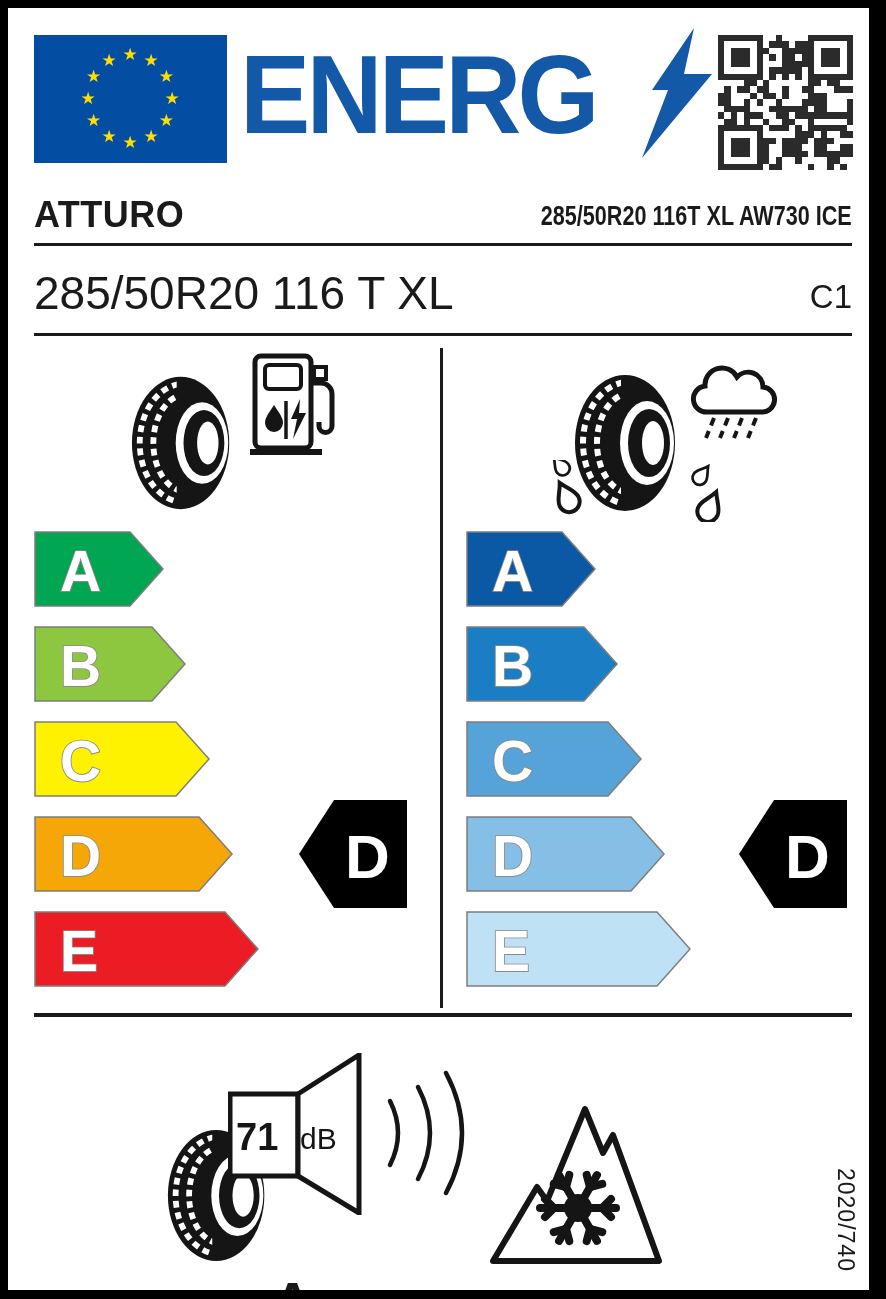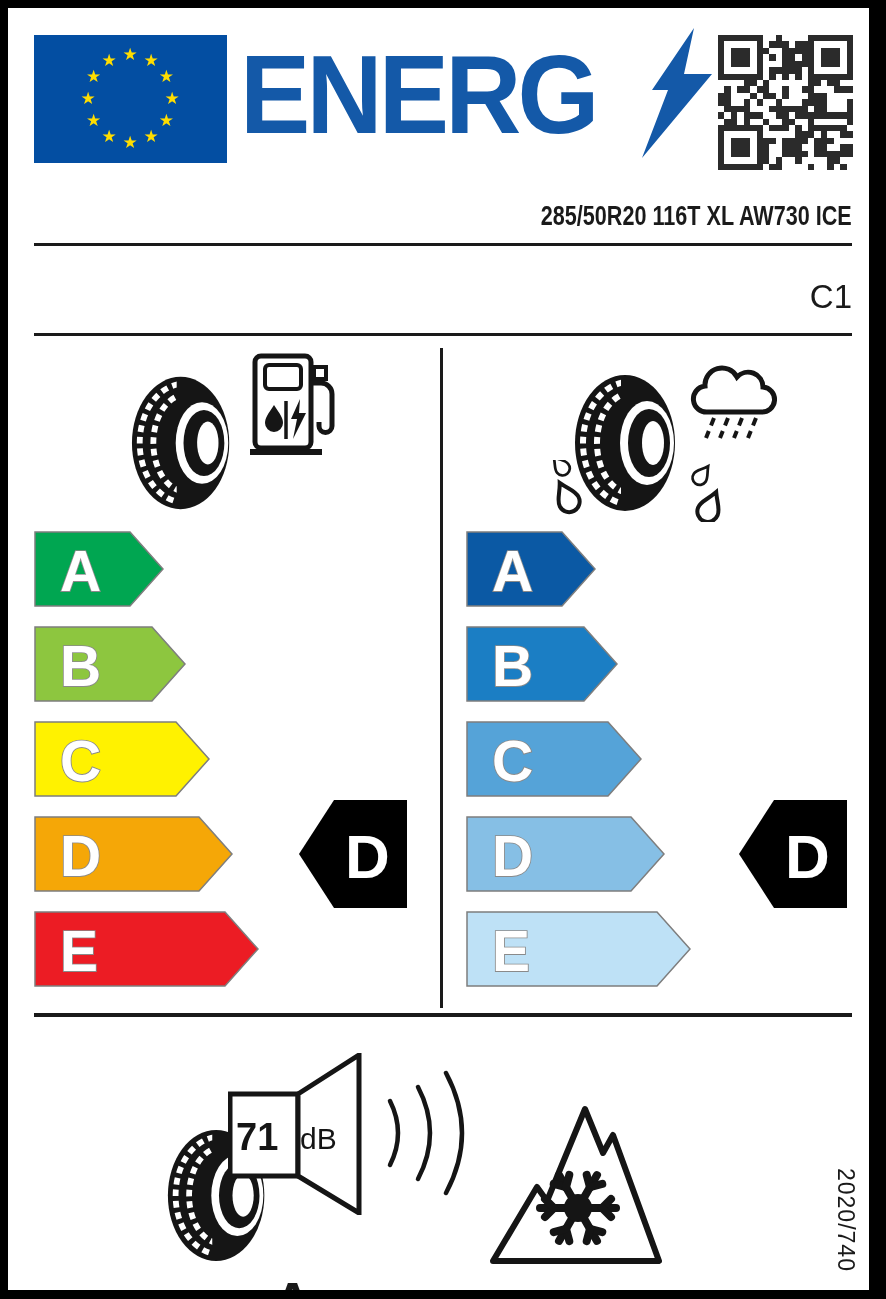--- a/index.html
+++ b/index.html
@@ -336,22 +336,24 @@
       <rect x="4" y="20" width="1" height="1" fill="#2b2b2b"></rect>
       <rect x="5" y="20" width="1" height="1" fill="#2b2b2b"></rect>
       <rect x="6" y="20" width="1" height="1" fill="#2b2b2b"></rect>
       <rect x="8" y="20" width="1" height="1" fill="#2b2b2b"></rect>
       <rect x="9" y="20" width="1" height="1" fill="#2b2b2b"></rect>
       <rect x="14" y="20" width="1" height="1" fill="#2b2b2b"></rect>
       <rect x="17" y="20" width="1" height="1" fill="#2b2b2b"></rect>
       <rect x="19" y="20" width="1" height="1" fill="#2b2b2b"></rect>
     </svg>
 
+  <div class="brand">ATTURO</div>
   <div class="spec">285/50R20 116T XL AW730 ICE</div>
   <div class="rule rule1"></div>
+  <div class="size-line">285/50R20 116 T XL</div>
   <div class="tyre-class">C1</div>
   <div class="rule rule2"></div>
   <div class="vdiv"></div>
 
   <svg class="abs" style="left:122px;top:365px" width="107" height="140" viewBox="0 0 110 140">
       <use href="#tire-shape"></use>
     </svg>
   <svg class="abs" style="left:242px;top:345px" width="92" height="104" viewBox="0 0 92 104">
     <line x1="0" y1="99" x2="72" y2="99" stroke="#151515" stroke-width="6"></line>
     <rect x="5" y="3" width="56" height="92" rx="6" fill="#fff" stroke="#151515" stroke-width="5"></rect>

